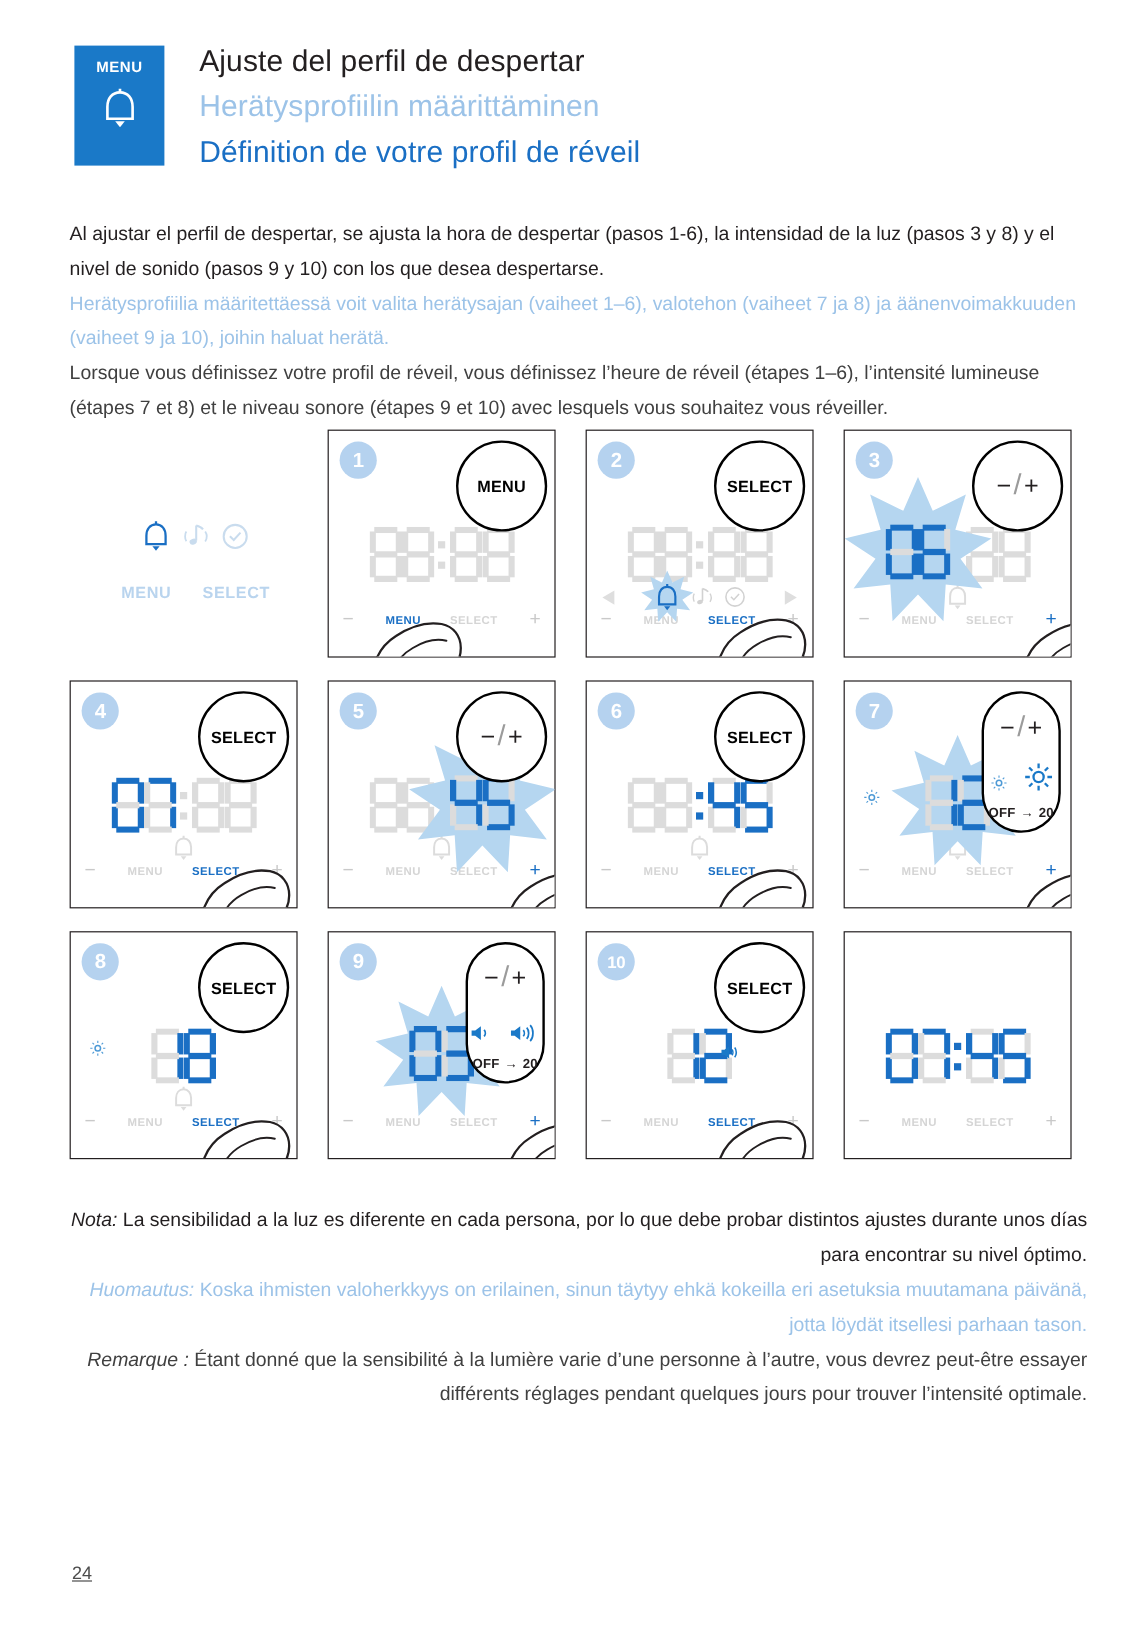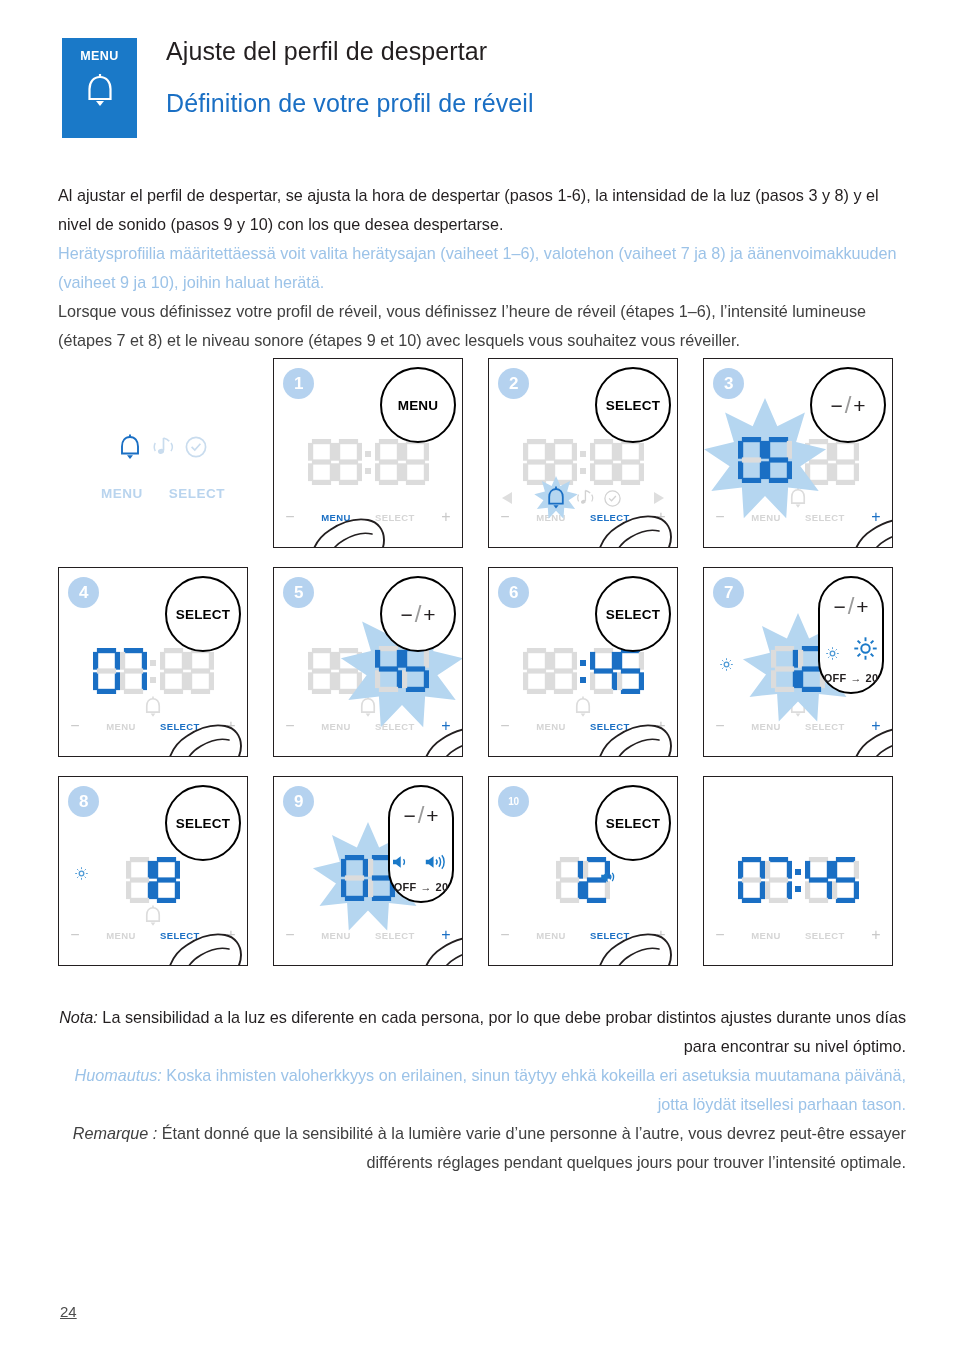--- a/index.html
+++ b/index.html
@@ -15,21 +15,21 @@
   .logo-box{
     position:absolute;left:0;top:0;width:75px;height:100px;
     background:#1a79c8;display:flex;flex-direction:column;
     align-items:center;justify-content:flex-start;padding-top:11px;box-sizing:border-box;
   }
   .logo-menu{color:#fff;font-size:12.5px;font-weight:bold;letter-spacing:.4px;}
   .logo-bell{margin-top:9px;}
   .titles{position:absolute;left:104px;top:-6px;}
   .t1{font-size:25px;line-height:38px;color:#231f20;font-weight:400;letter-spacing:.1px;}
   .t2{font-size:25px;line-height:38px;color:#9cc3e8;font-weight:400;letter-spacing:.1px;}
-  .t3{font-size:25px;line-height:38px;color:#1a6fc4;font-weight:400;letter-spacing:.1px;margin-top:14px;}
+  .t3{font-size:25px;line-height:38px;color:#1a6fc4;font-weight:400;letter-spacing:.1px;}
 
   
   .intro{position:absolute;left:58px;top:181px;width:848px;}
   .intro p{margin:0;font-size:16.2px;line-height:29px;letter-spacing:0;}
   .es{color:#231f20;}
   .fi{color:#9cc3e8;}
   .fr{color:#404040;}
 
   
   .legend{position:absolute;left:63px;top:432px;width:200px;text-align:center;}
@@ -44,21 +44,21 @@
   .cell.spacer{background:transparent;}
   .panel{
     position:relative;width:190px;height:190px;box-sizing:border-box;
     border:1.4px solid #231f20;background:#fff;overflow:hidden;
   }
   .step-badge{
     position:absolute;left:9px;top:9px;width:31px;height:31px;border-radius:50%;
     background:#b5d2ef;color:#fff;font-size:17px;font-weight:bold;
     display:flex;align-items:center;justify-content:center;letter-spacing:-.3px;
   }
-  .step-badge.wide{font-size:10px;}
+  .step-badge.wide{font-size:14px;}
 
   
   .action{
     position:absolute;right:6px;top:8px;
     border:2.4px solid #000;background:#fff;border-radius:50%;
     display:flex;align-items:center;justify-content:center;
     font-weight:bold;color:#000;z-index:6;
   }
   .action.circ{width:72px;height:72px;font-size:13.5px;letter-spacing:.2px;}
   .action.circ.pm{font-size:0;}
@@ -139,20 +139,21 @@
       <div class="logo-bell">
         <svg width="34" height="40" viewBox="0 0 34 40">
           <path d="M17 5 C10.5 5 6.5 10 6.5 17 L6.5 27 L27.5 27 L27.5 17 C27.5 10 23.5 5 17 5 Z" fill="none" stroke="#fff" stroke-width="2.2"></path>
           <path d="M17 5 L17 2" stroke="#fff" stroke-width="2.2"></path>
           <path d="M13 29 L21 29 L17 34 Z" fill="#fff"></path>
         </svg>
       </div>
     </div>
     <div class="titles">
       <div class="t1">Ajuste del perfil de despertar</div>
+      <div class="t2">Herätysprofiilin määrittäminen</div>
       <div class="t3">Définition de votre profil de réveil</div>
     </div>
   </div>
 
   <div class="intro">
     <p class="es">Al ajustar el perfil de despertar, se ajusta la hora de despertar (pasos 1-6), la intensidad de la luz (pasos 3 y 8) y el nivel de sonido (pasos 9 y 10) con los que desea despertarse.</p>
     <p class="fi">Herätysprofiilia määritettäessä voit valita herätysajan (vaiheet 1–6), valotehon (vaiheet 7 ja 8) ja äänenvoimakkuuden (vaiheet 9 ja 10), joihin haluat herätä.</p>
     <p class="fr">Lorsque vous définissez votre profil de réveil, vous définissez l’heure de réveil (étapes 1–6), l’intensité lumineuse (étapes 7 et 8) et le niveau sonore (étapes 9 et 10) avec lesquels vous souhaitez vous réveiller.</p>
   </div>
 

